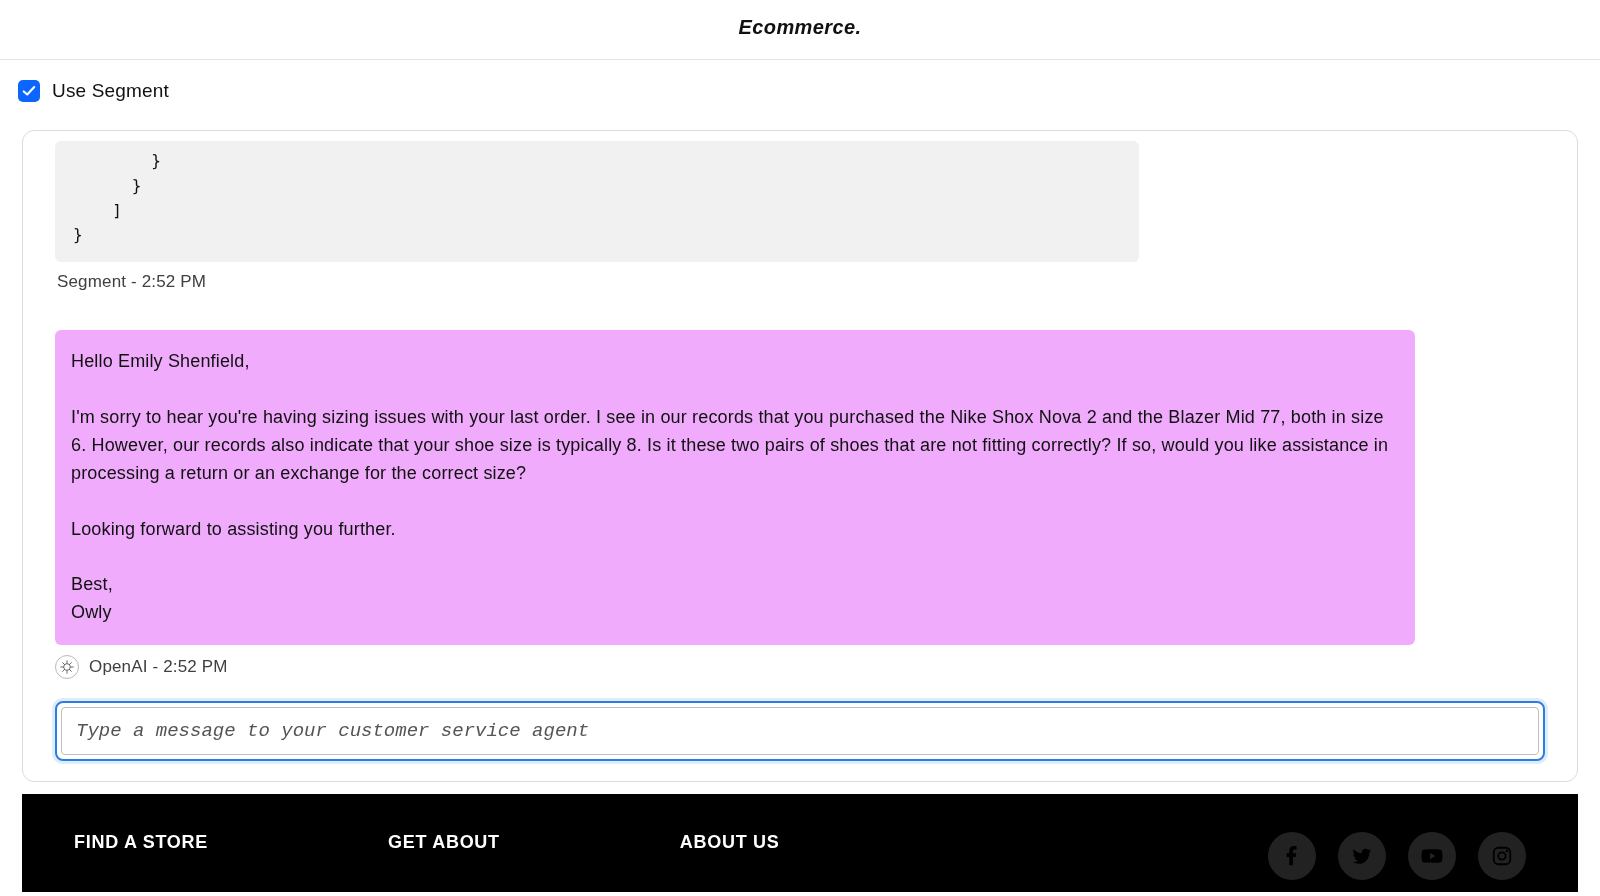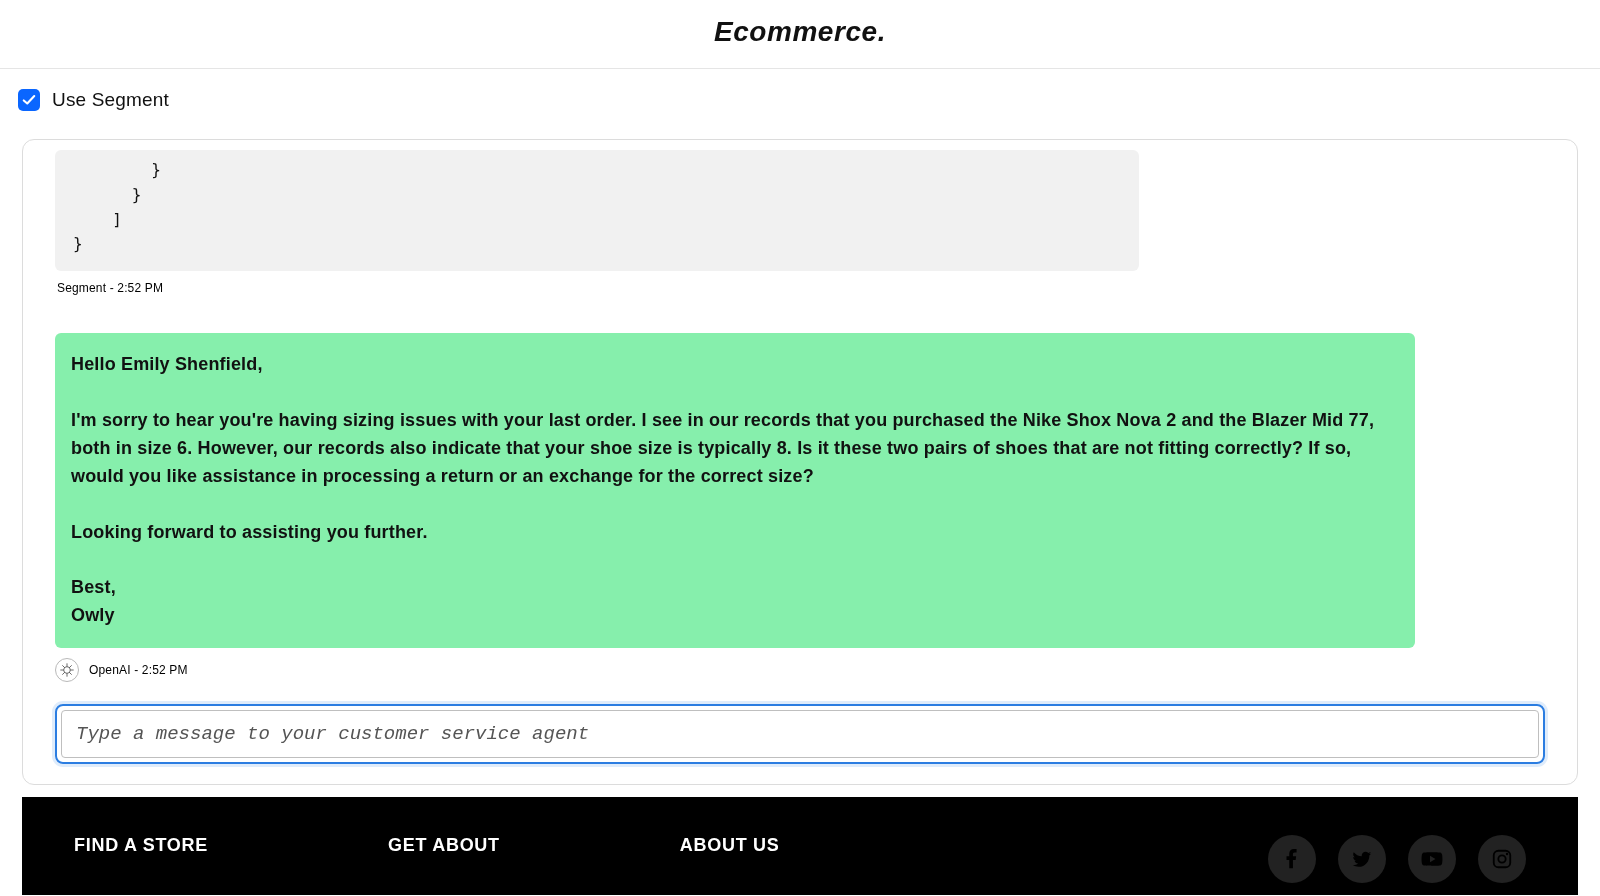--- a/index.html
+++ b/index.html
@@ -9,21 +9,21 @@
     color: #111;
     width: 1600px;
     letter-spacing: 0.01em;
   }
   .header {
     text-align: center;
     padding: 16px 0 0 0;
     border-bottom: 1px solid #e5e5e5;
   }
   .logo {
-    font-size: 28px;
+    font-size: 20px;
     font-weight: 700;
     font-style: italic;
     letter-spacing: 0.02em;
     margin-bottom: 20px;
   }
   .nav {
     display: flex;
     justify-content: center;
     gap: 40px;
     padding-bottom: 18px;
@@ -77,35 +77,34 @@
     border-radius: 6px;
     padding: 8px 18px 14px 18px;
     font-family: ui-monospace, "SF Mono", Menlo, Consolas, monospace;
     font-size: 16px;
     line-height: 1.55;
     color: #111;
     white-space: pre;
     width: 1084px;
   }
   .meta {
-    font-size: 12px;
-    color: #000000;
+    font-size: 17px;
+    color: #404040;
     margin-top: 10px;
     margin-left: 2px;
   }
   .message-block {
-    background: #86efac;
+    background: #f0abfc;
     border-radius: 6px;
     padding: 18px 16px;
     margin-top: 38px;
     font-size: 18px;
     line-height: 1.55;
     color: #111;
     width: 1360px;
-    font-weight: bold;
   }
   .message-block p { margin: 0; white-space: pre-wrap; }
   .meta-row {
     display: flex;
     align-items: center;
     gap: 10px;
     margin-top: 10px;
   }
   .openai-icon {
     width: 24px;

